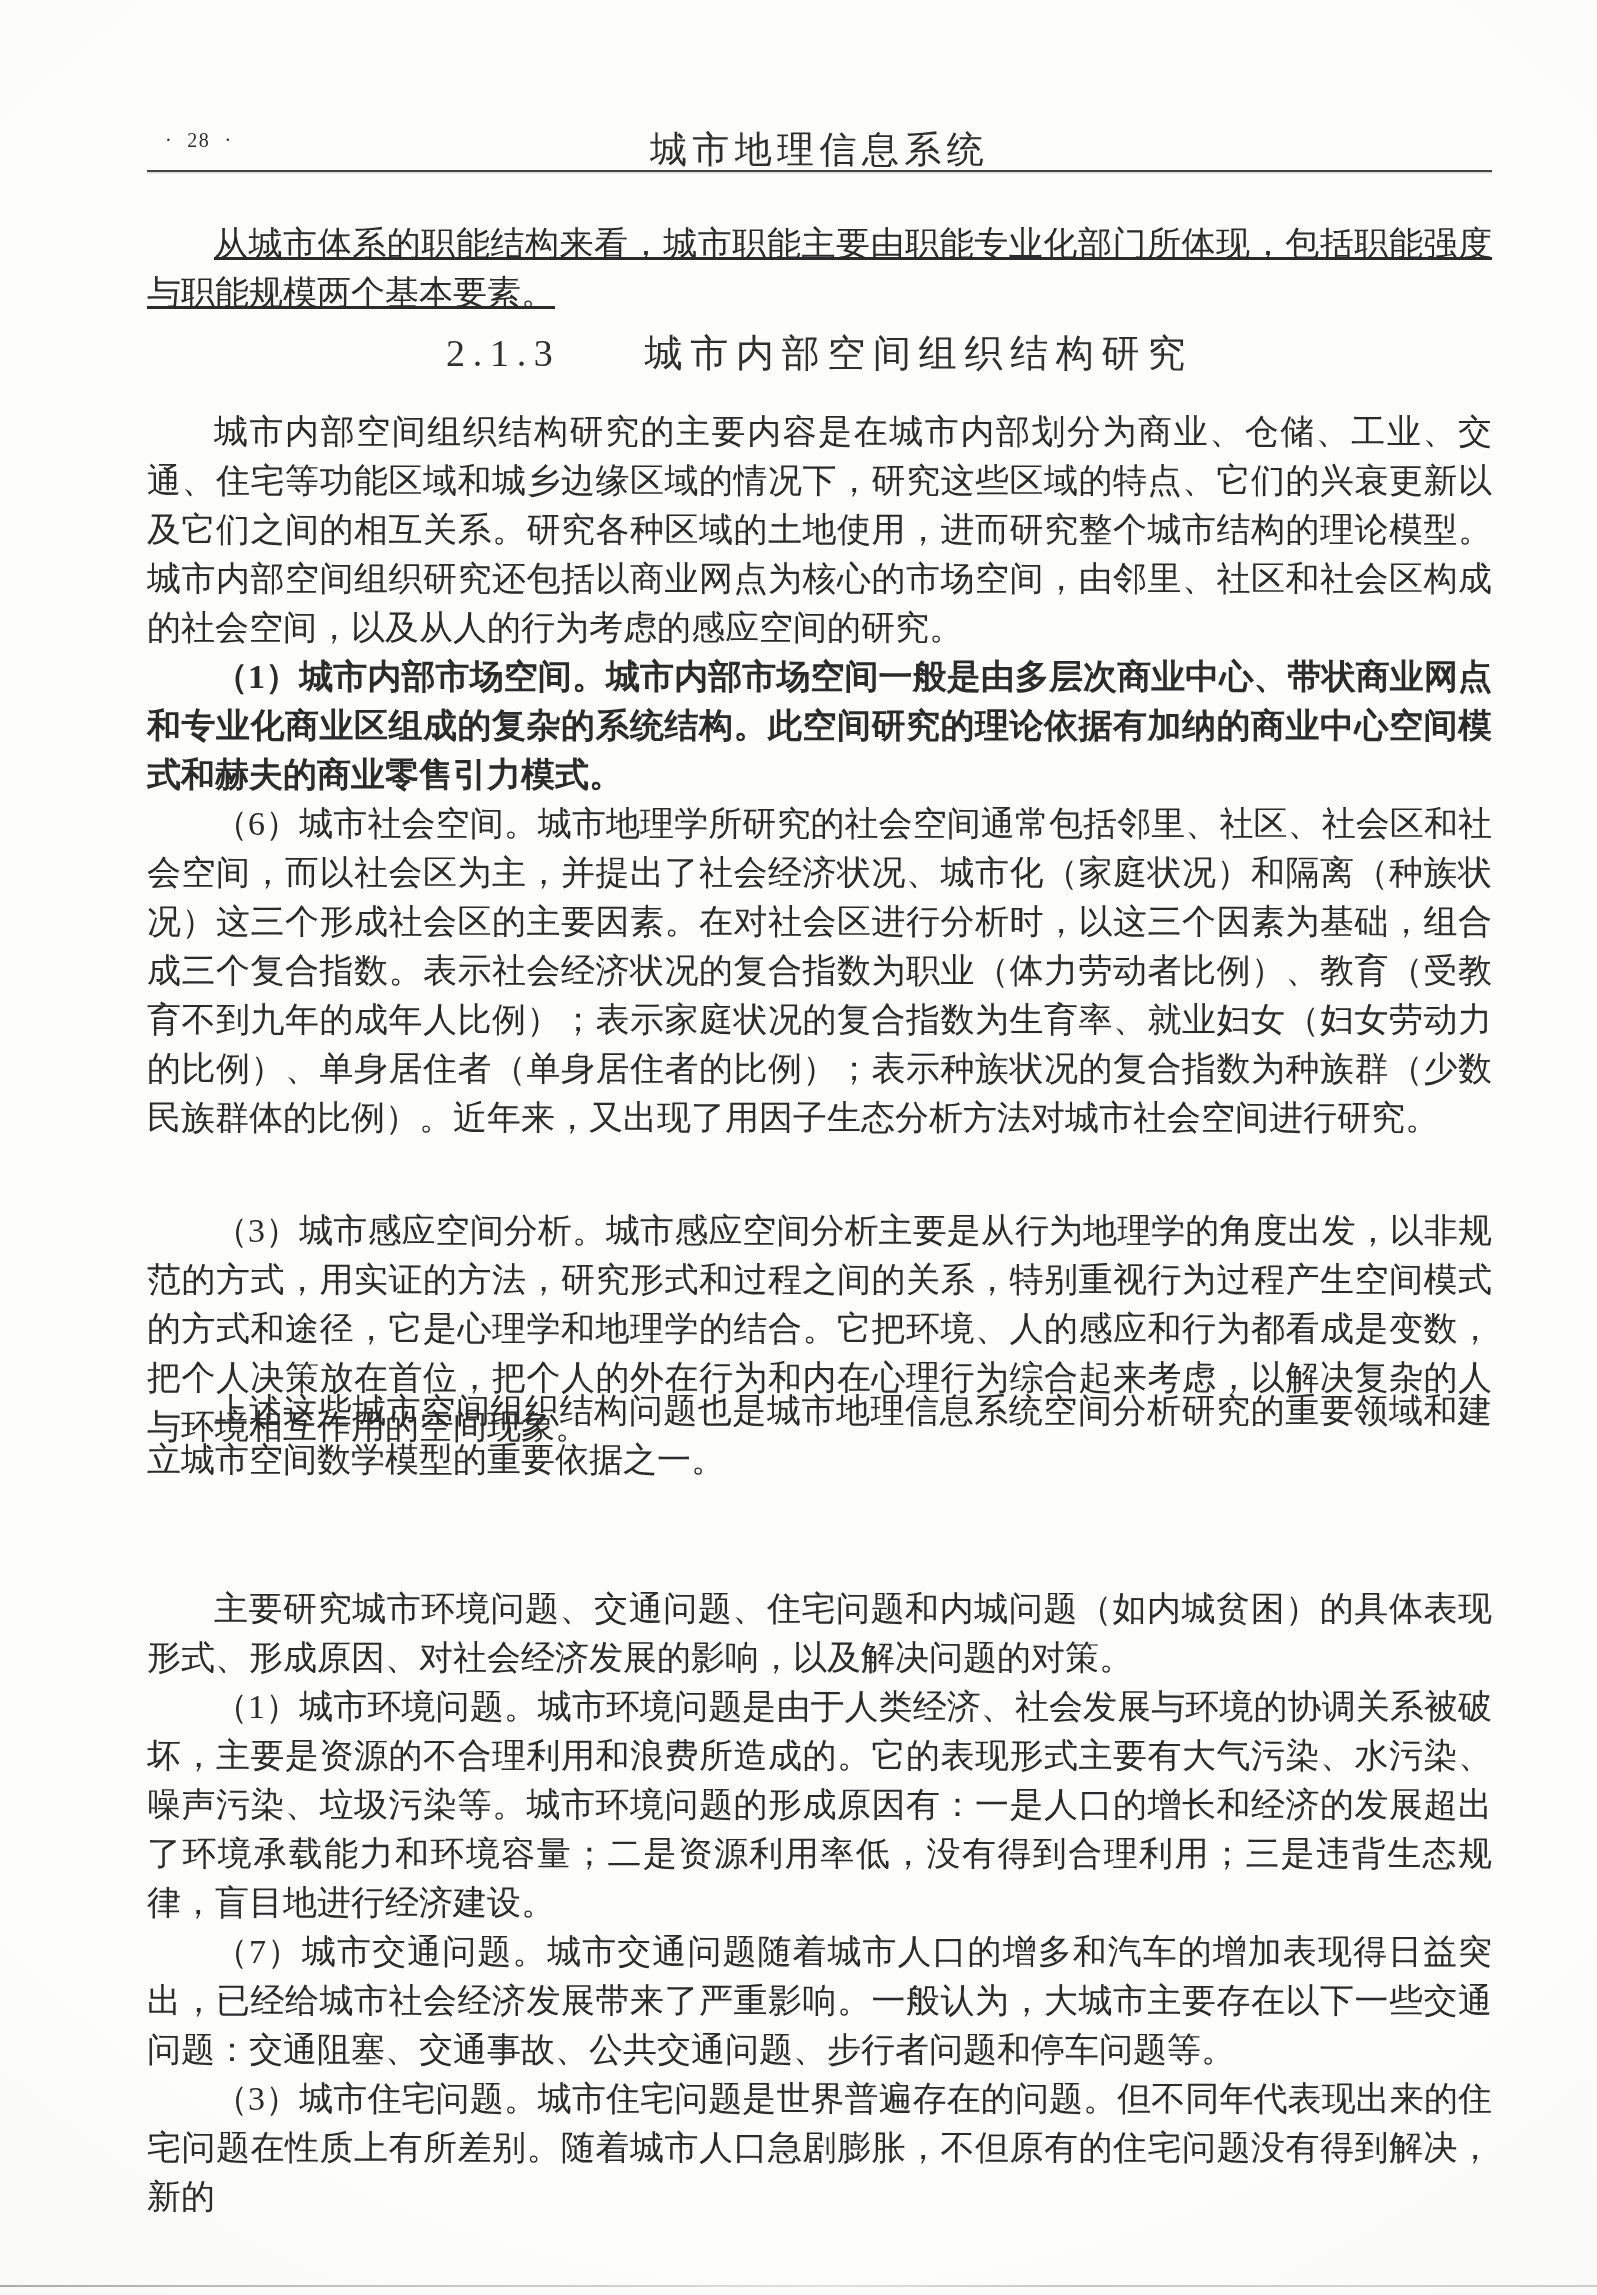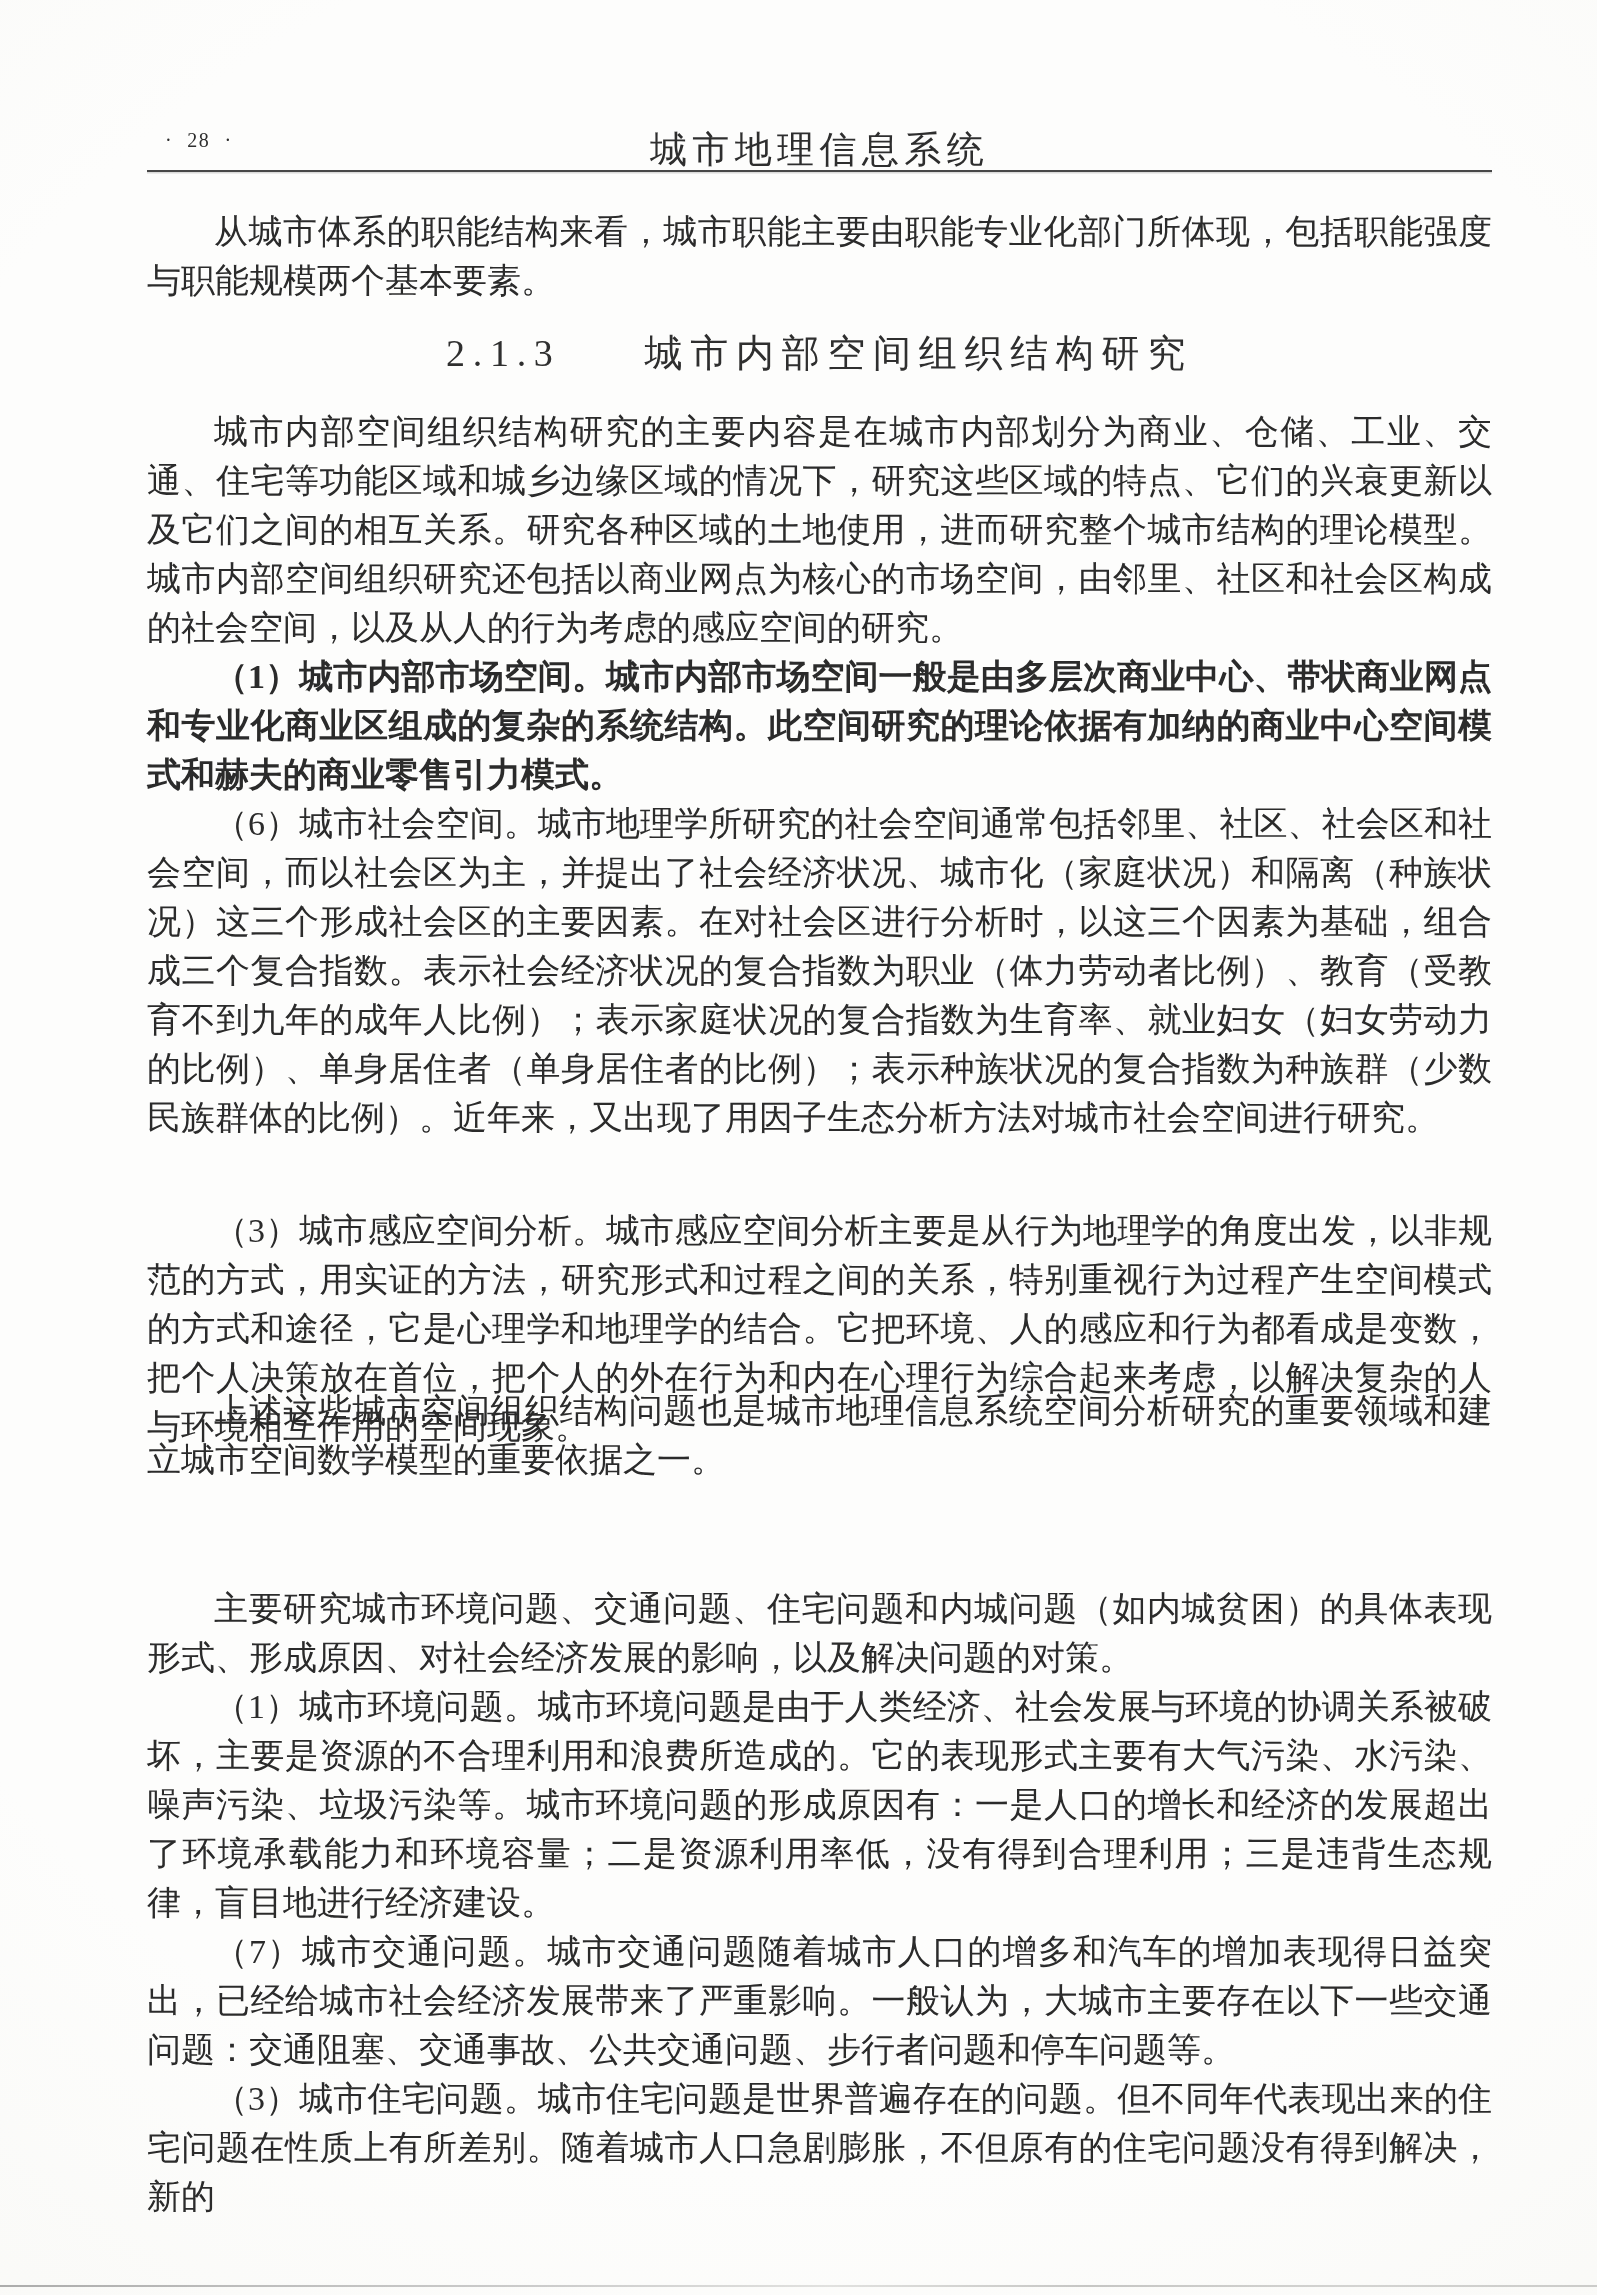--- a/index.html
+++ b/index.html
@@ -45,21 +45,21 @@
   .heading {
     position: absolute; left: 147px; width: 1345px;
     text-align: center; font-size: 38px; line-height: 46px;
     color: #2f2f2f; margin: 0; font-weight: normal;
     white-space: nowrap;
   }
   .heading .num { letter-spacing: 7.7px; margin-right: 40px; }
   .heading .ttl { letter-spacing: 7.7px; margin-left: 44px; }
 
   
-  .pos-intro          { top: 207px; }
+  .pos-intro          { top: 219px; text-decoration: underline; }
   .pos-h213           { top: 330px; }
   .pos-s213-overview  { top: 407px; }
   .pos-s213-item1     { top: 652px; font-weight: bold; }
   .pos-s213-item2     { top: 799px; }
   .pos-s213-item3     { top: 1206px; }
   .pos-s213-summary   { top: 1386px; }
   .pos-h214           { top: 1501px; }
   .pos-s214-overview  { top: 1584px; }
   .pos-s214-item1     { top: 1682px; }
   .pos-s214-item2     { top: 1927px; }

